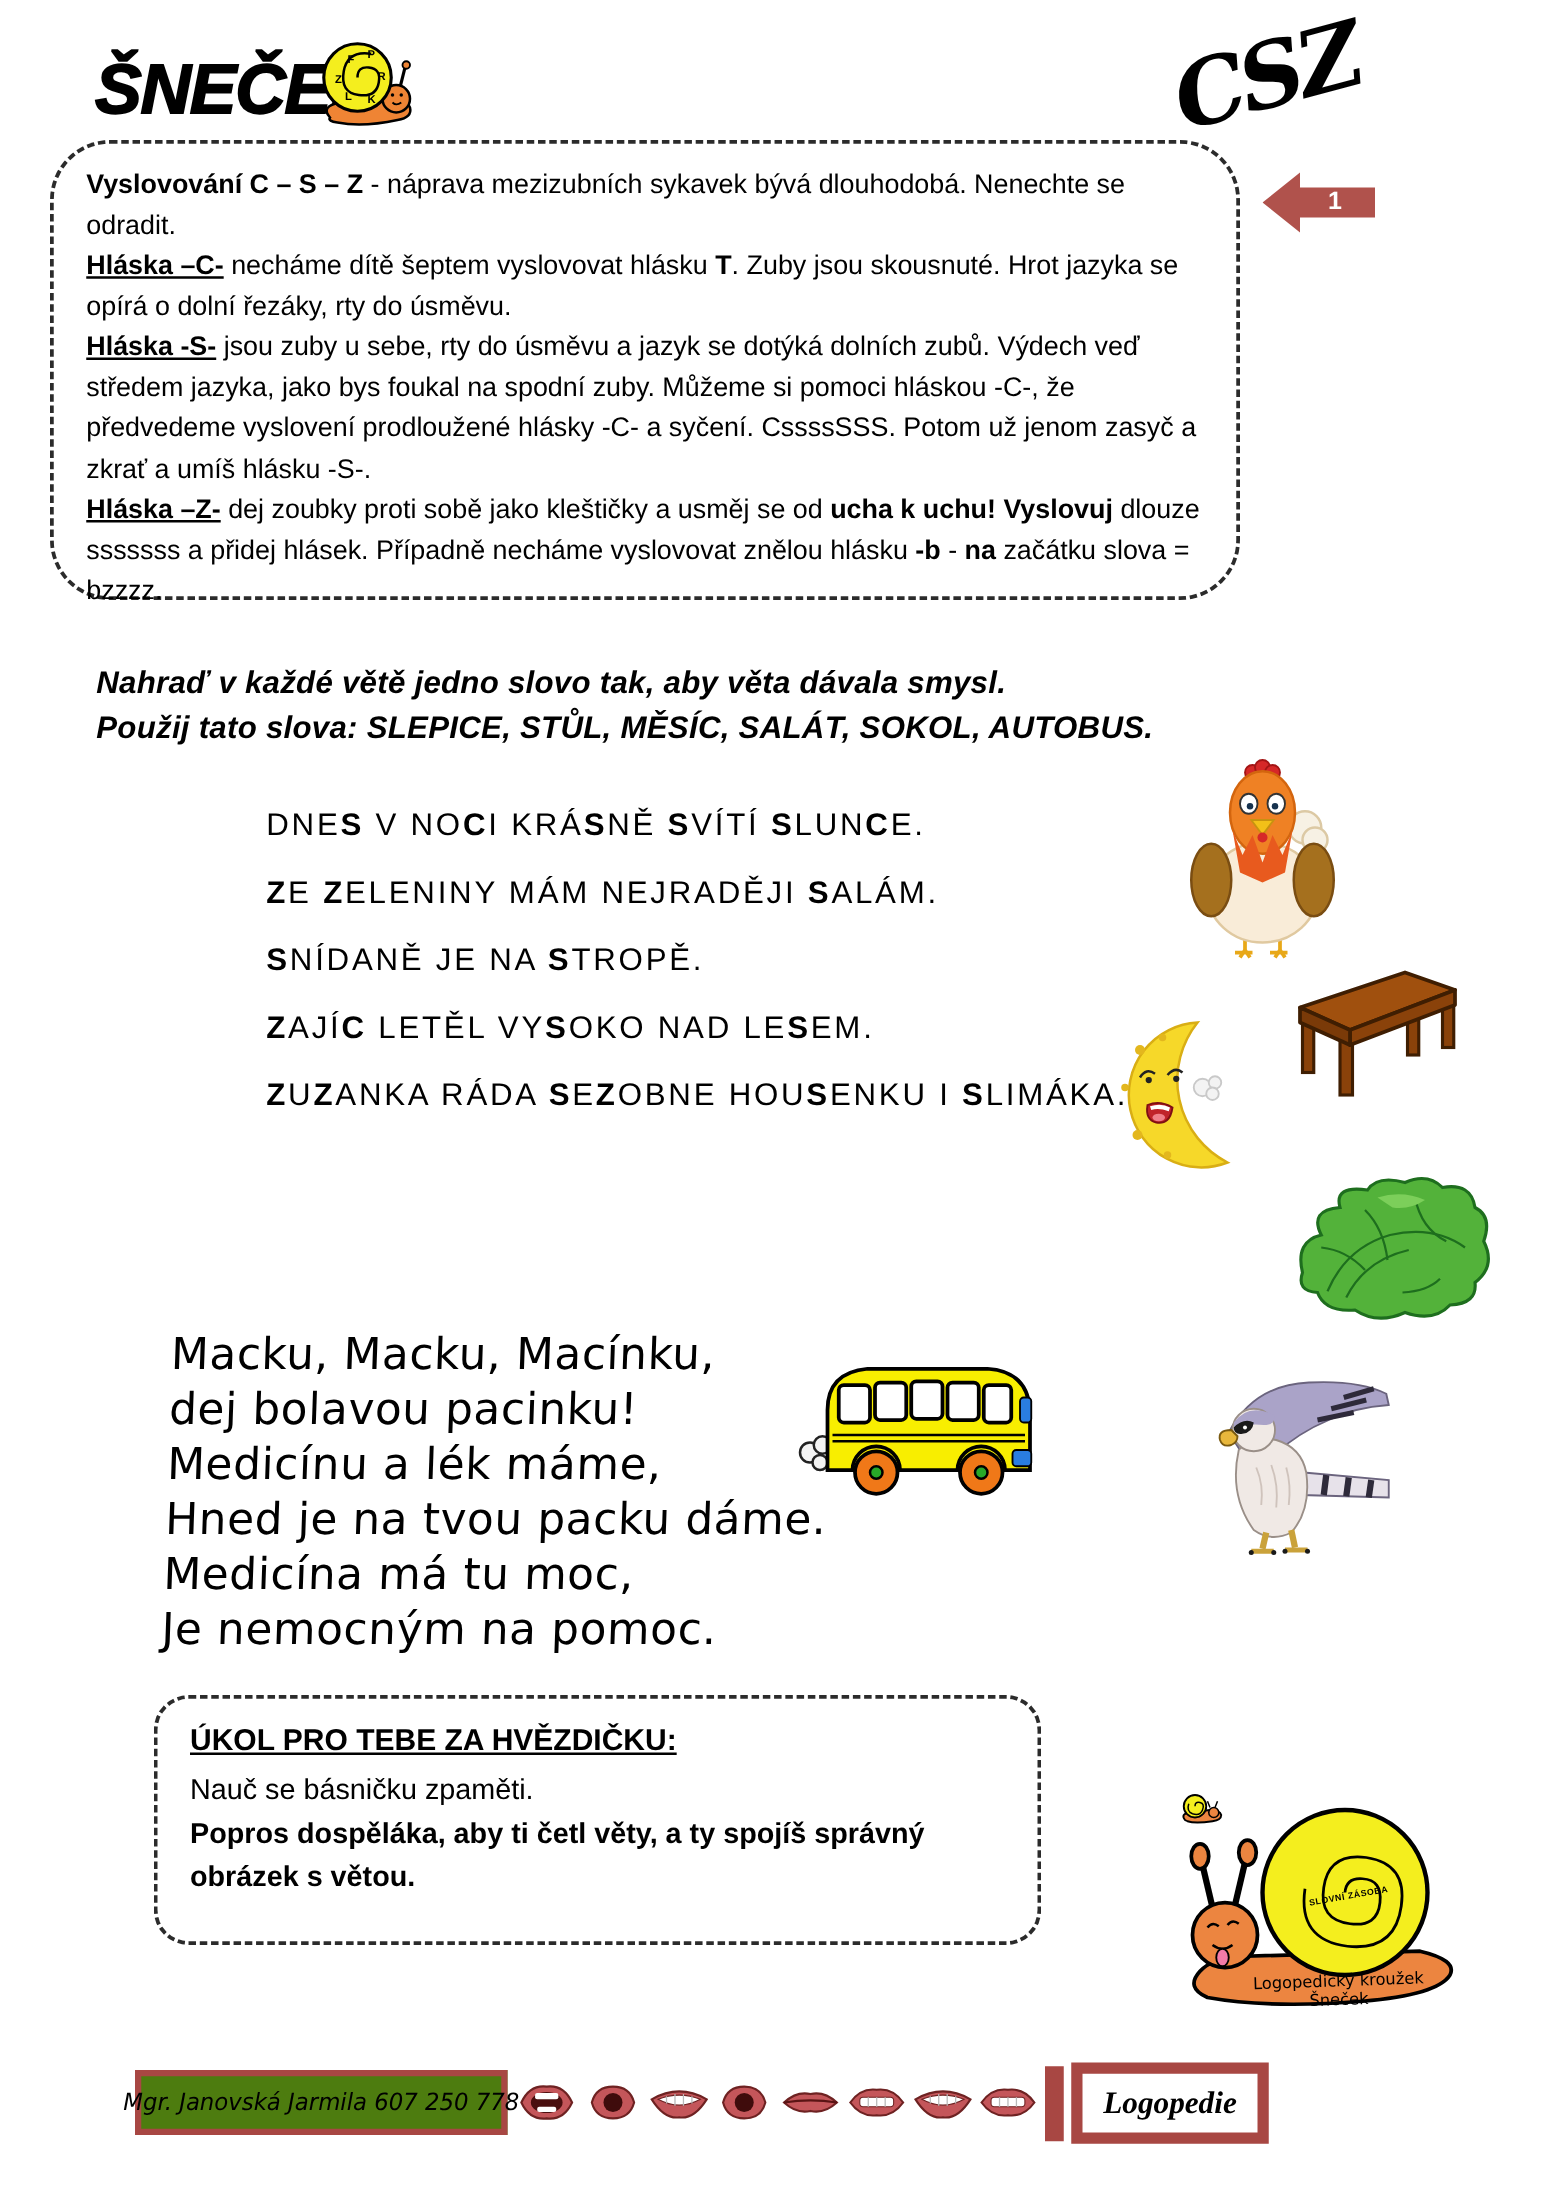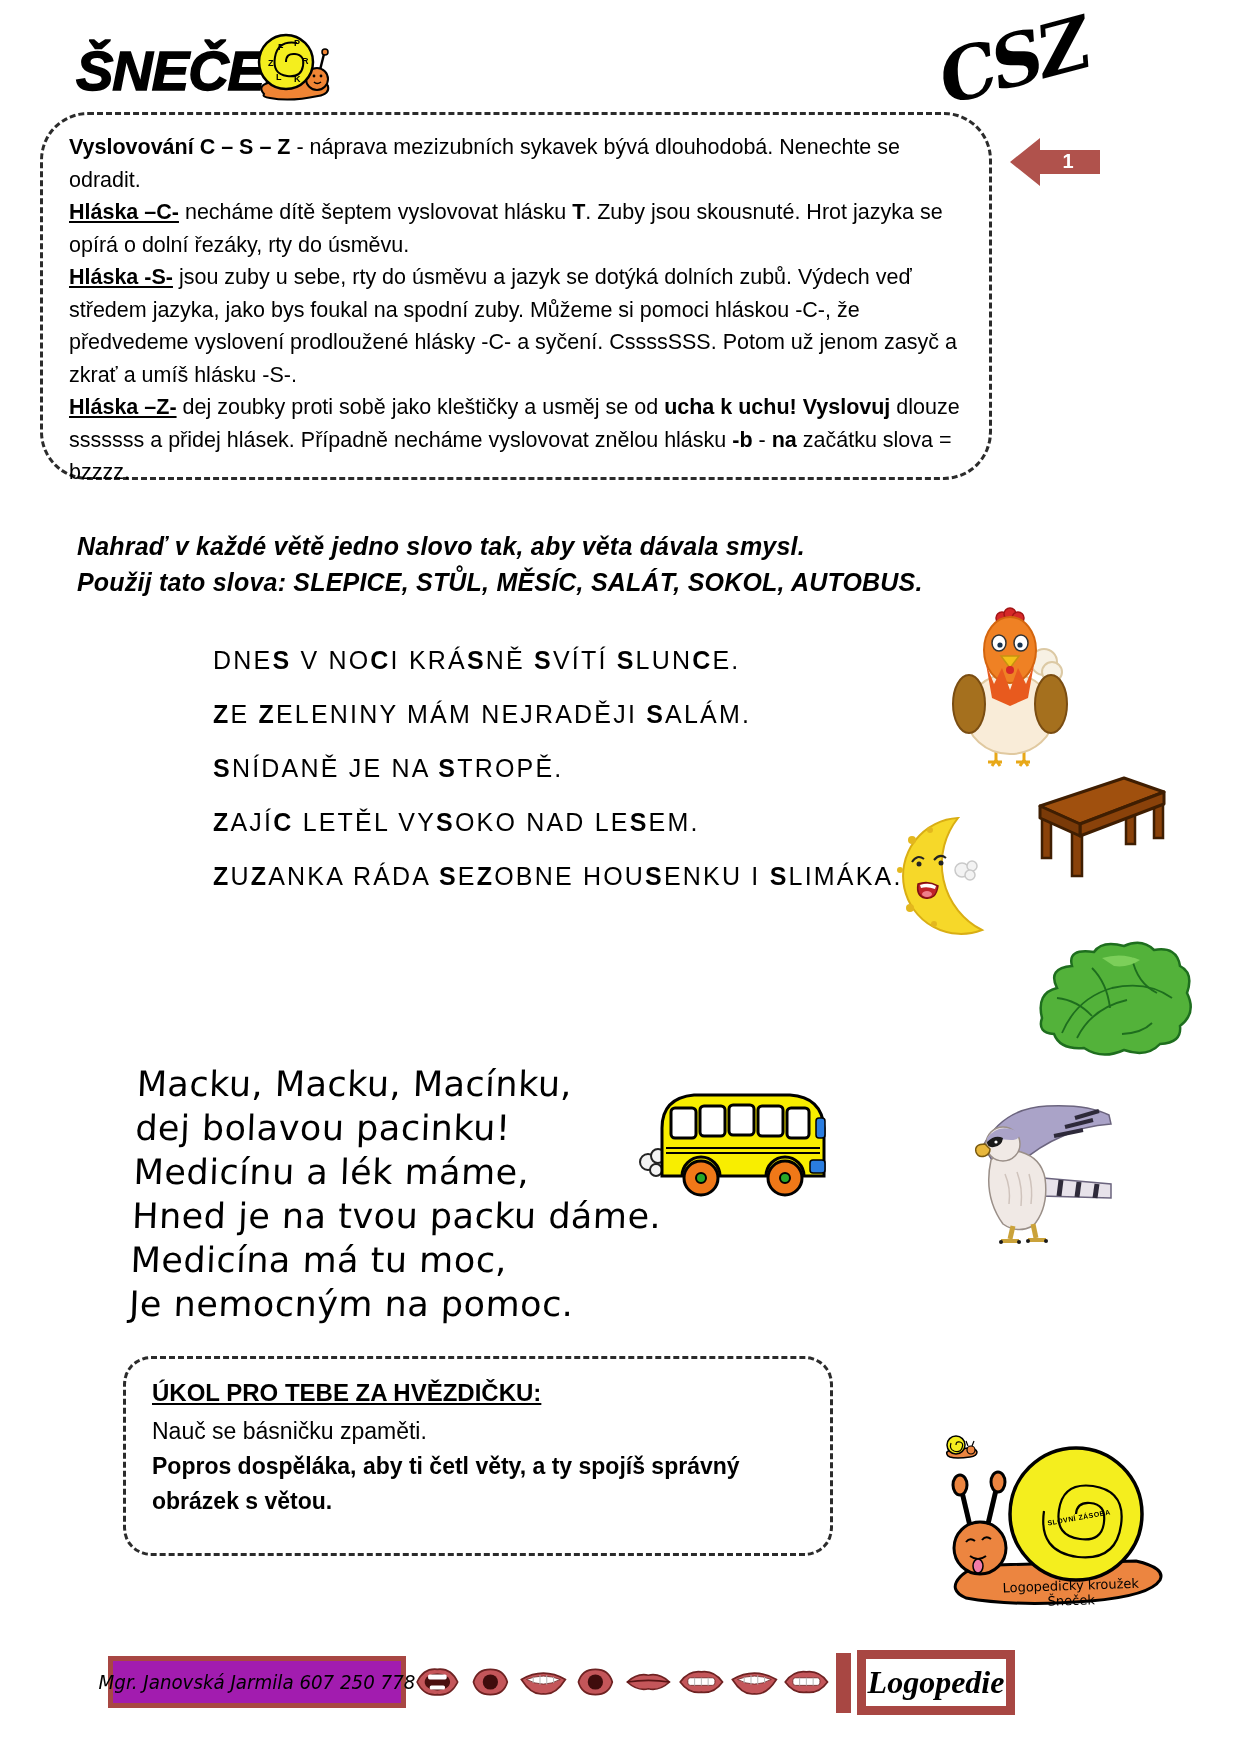--- a/index.html
+++ b/index.html
@@ -51,30 +51,30 @@
   
   .snail-logo{position:absolute;left:938px;top:1430px;width:235px;height:195px;}
   .snail-logo svg{position:absolute;left:0;top:0;width:100%;height:100%;}
   .logo-center-text{position:absolute;left:96px;top:84px;width:90px;font-size:7px;font-weight:700;
         transform:rotate(-10deg);text-align:center;letter-spacing:0.5px;}
   .logo-label{position:absolute;left:48px;top:148px;width:170px;font-size:13px;
         font-family:"DejaVu Sans",sans-serif;transform:rotate(-2deg);text-align:center;}
 
   
   .contact-box{position:absolute;left:108px;top:1656px;width:298px;height:52px;
-        border:5px solid #a84743;background:#a21caf;display:flex;align-items:center;justify-content:center;}
+        border:5px solid #a84743;background:#4d7c0f;display:flex;align-items:center;justify-content:center;}
   .contact-box span{font-style:italic;font-size:19px;font-family:"DejaVu Sans",sans-serif;
         white-space:nowrap;transform:scaleX(0.96);}
   .lips-row{position:absolute;left:412px;top:1656px;width:420px;height:52px;display:flex;gap:2px;align-items:center;}
   .lips{width:51px;height:40px;display:inline-block;}
   .lips svg{width:100%;height:100%;}
   .red-bar{position:absolute;left:836px;top:1653px;width:15px;height:60px;background:#a84743;}
   .brand-box{position:absolute;left:857px;top:1650px;width:158px;height:65px;border:9px solid #a84743;
         background:#fff;display:flex;align-items:center;justify-content:center;}
-  .brand-box span{font-family:"Liberation Serif",serif;font-style:italic;font-weight:700;font-size:32px;}
+  .brand-box span{font-family:"Liberation Serif",serif;font-style:italic;font-weight:700;font-size:25px;}
 
   .shell-letter{font-size:9px;font-weight:700;font-family:"Liberation Sans",sans-serif;}
 </style>
 </head>
 <body>
 
 <div class="sheet">
 
   <div class="title">ŠNEČEK</div>
 

